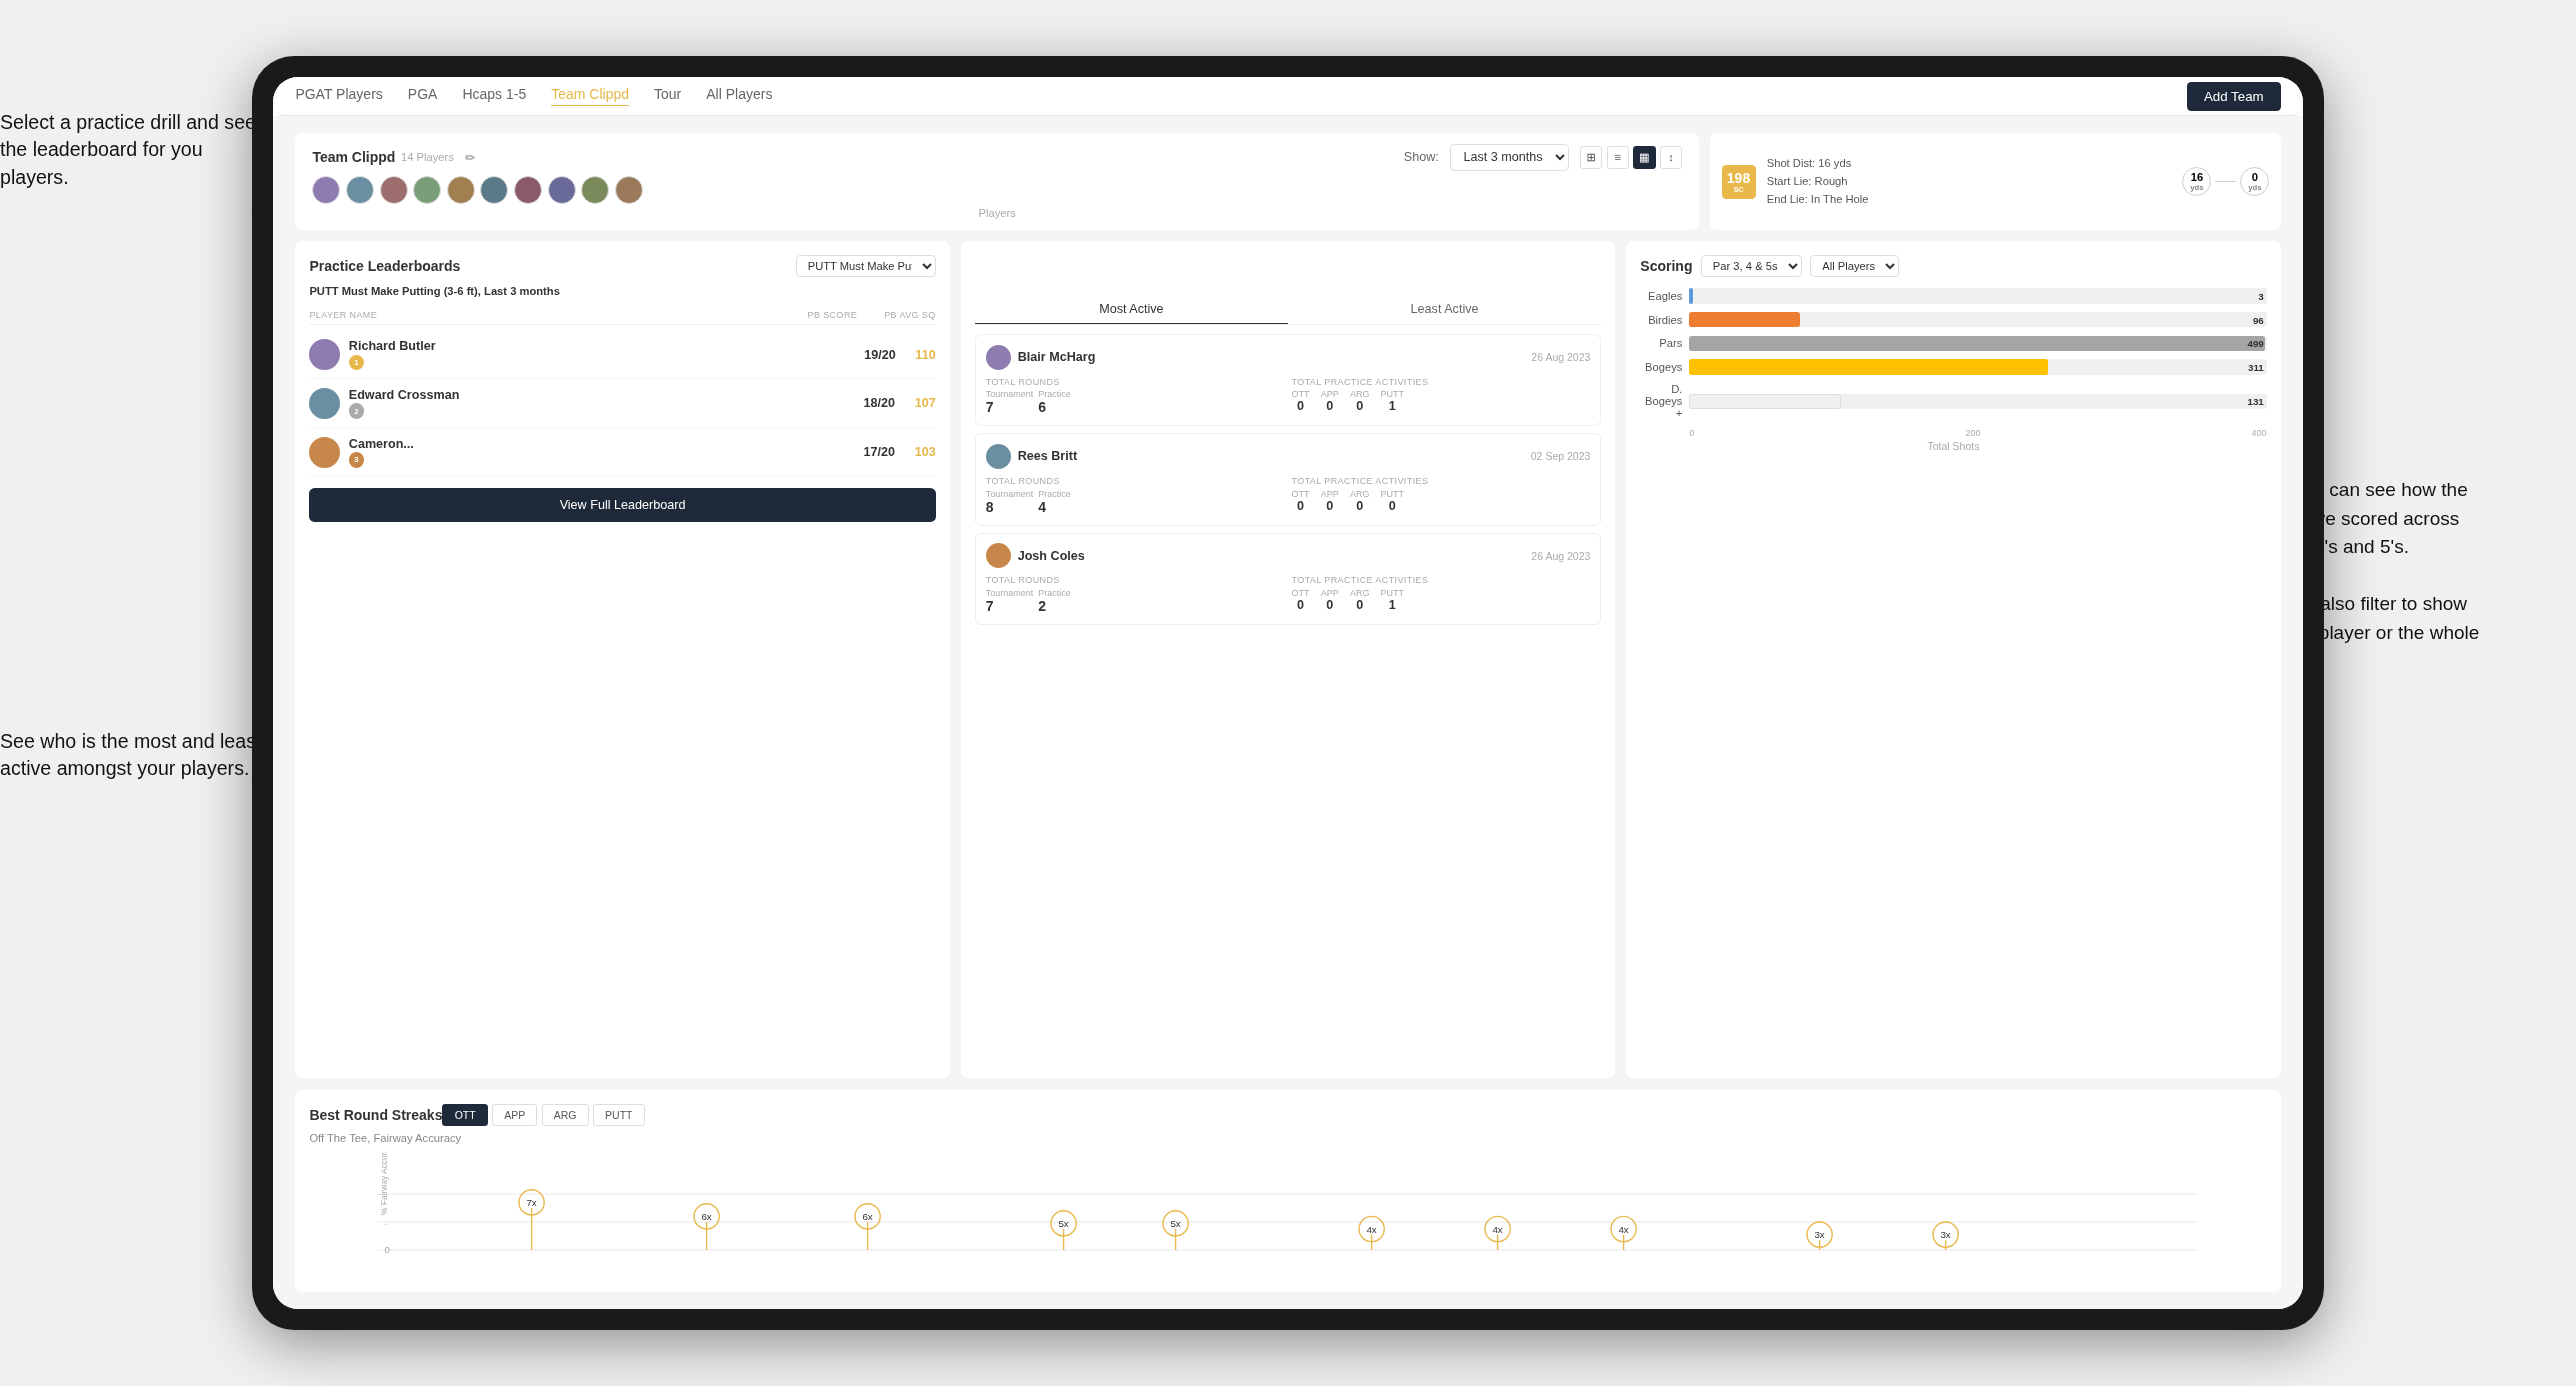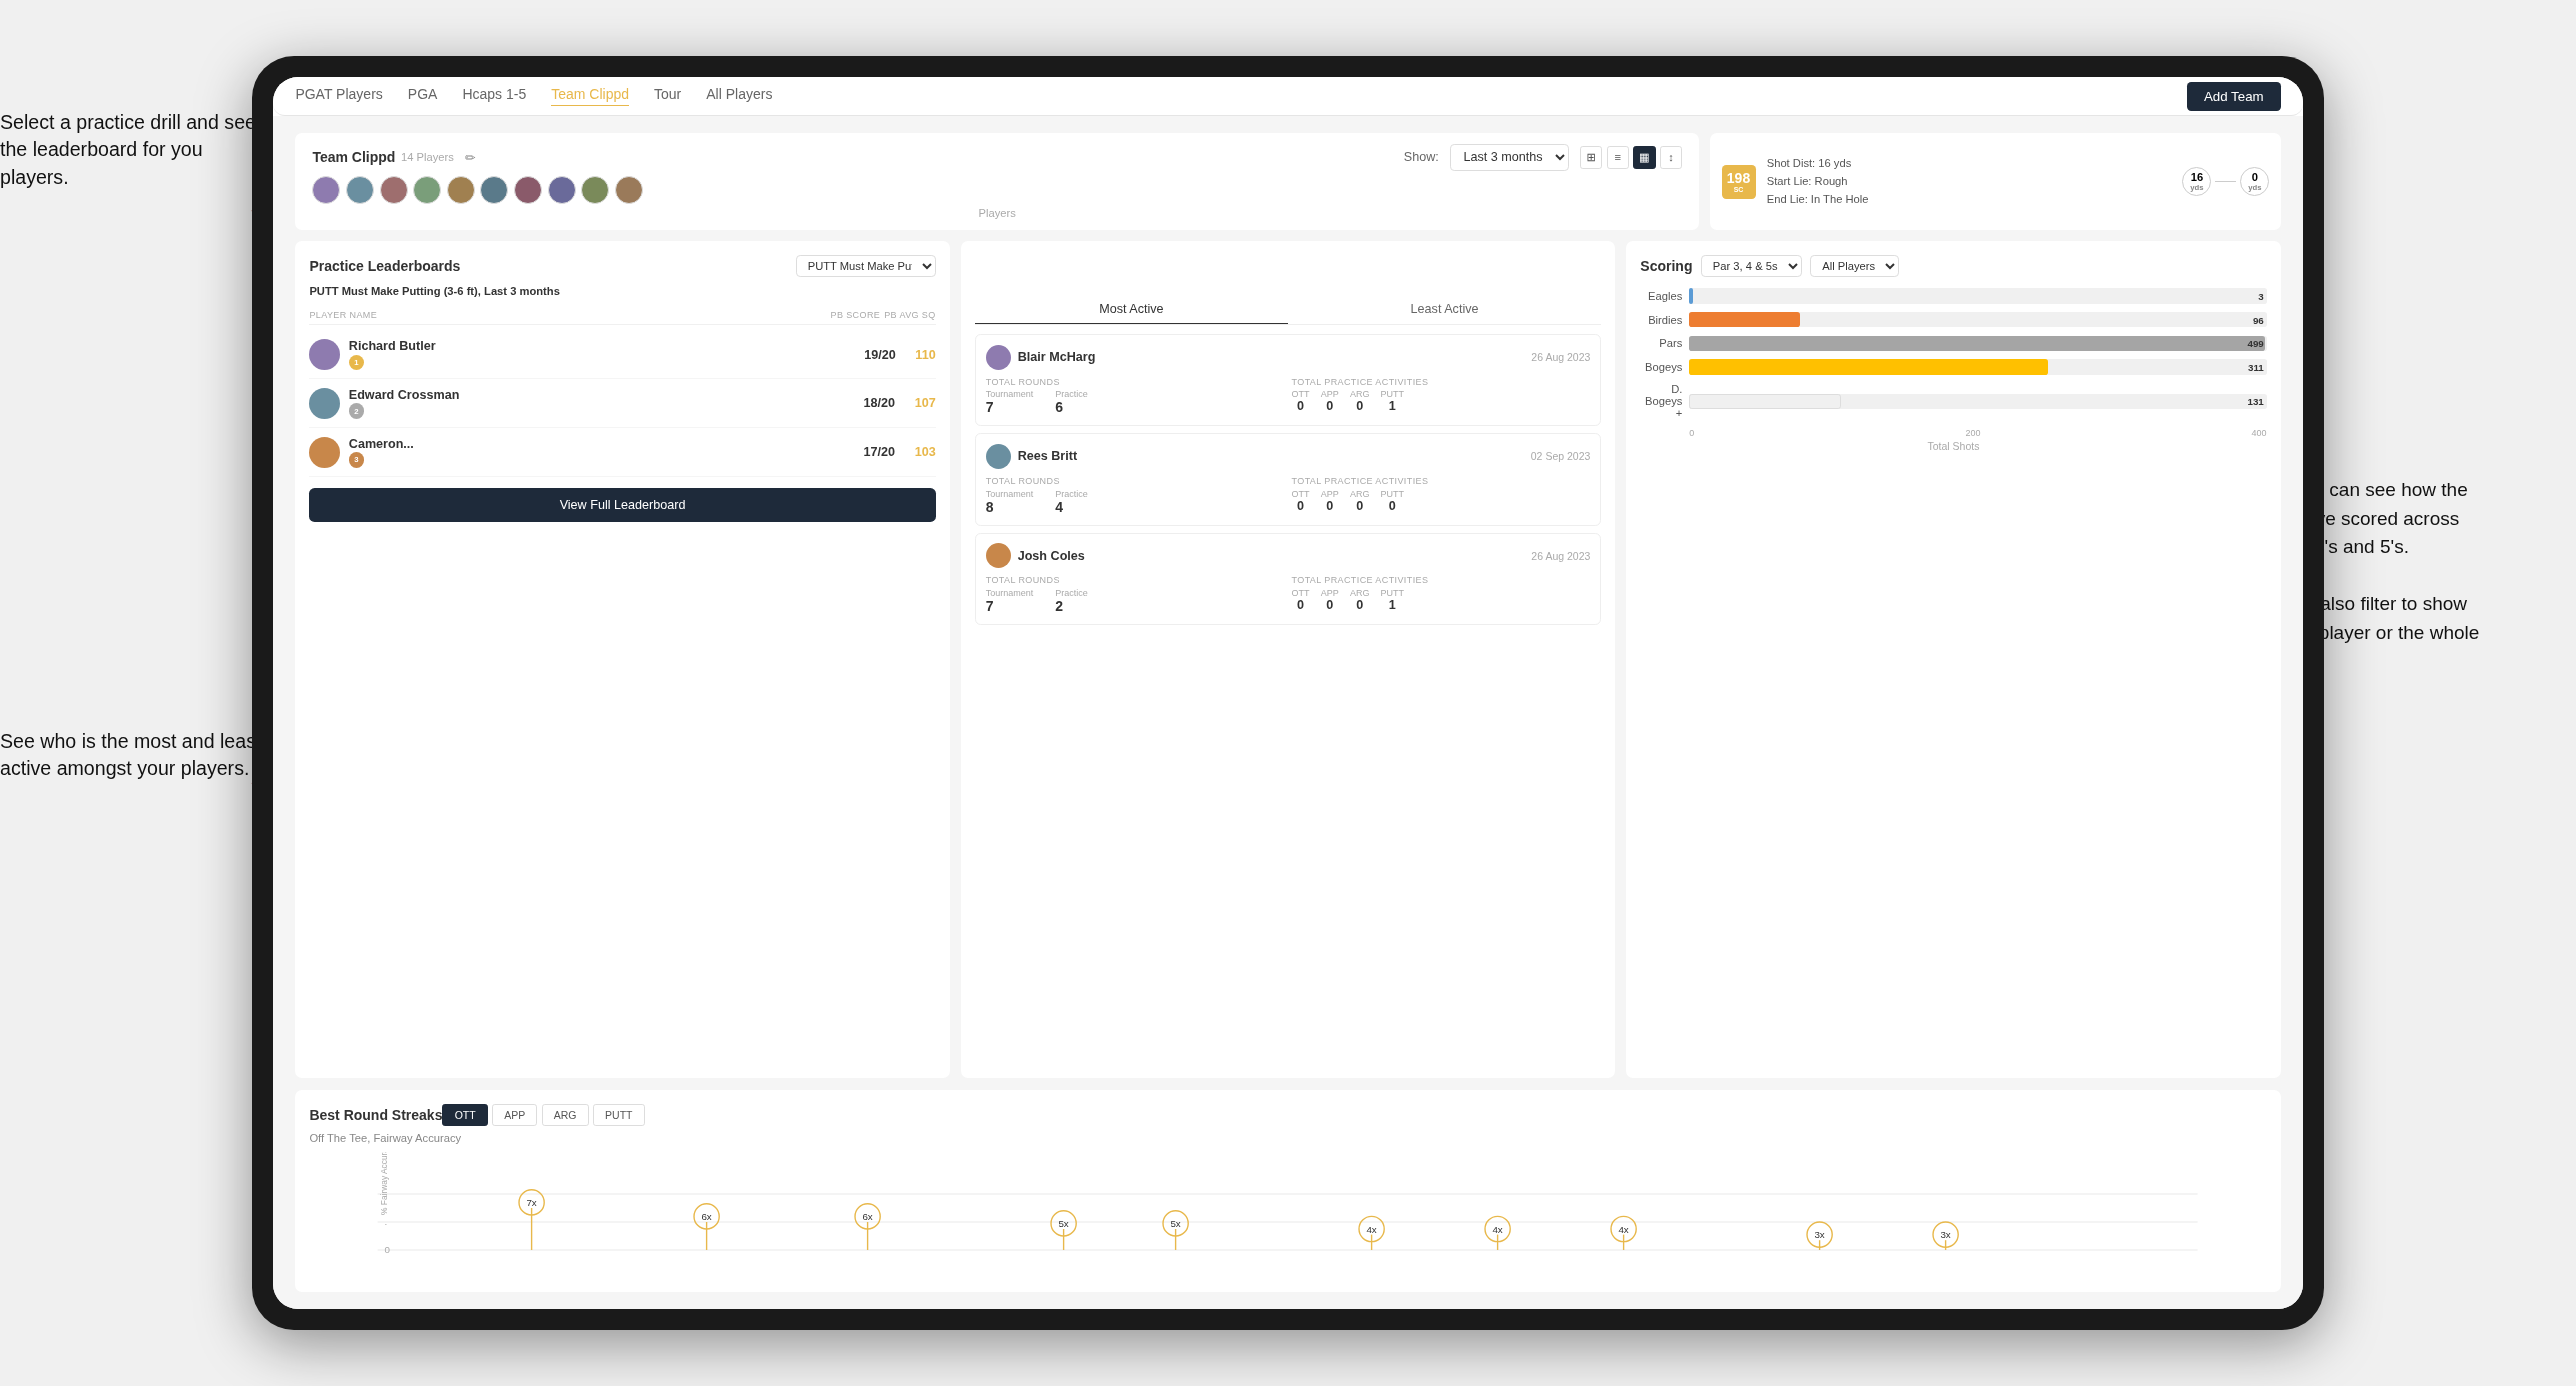--- a/index.html
+++ b/index.html
@@ -397,21 +397,21 @@
       background: #ccc;
     }
     .pc-name { font-size: 12.6px; font-weight: 600; color: #333; flex: 1; }
     .pc-date { font-size: 10.5px; color: #aaa; }
     .pc-stats {
       display: grid;
       grid-template-columns: 1fr 1fr;
       gap: 7px;
     }
     .pc-stat-label { font-size: 9px; color: #aaa; text-transform: uppercase; letter-spacing: 0.4px; margin-bottom: 2.8px; }
-    .pc-stat-row { display: flex; gap: 22px; }
+    .pc-stat-row { display: flex; gap: 5px; }
     .pc-stat-item { }
     .pc-stat-sublabel { font-size: 9px; color: #aaa; }
     .pc-stat-value { font-size: 14px; font-weight: 700; color: #333; }
 
     .pc-practice-stats {
       display: flex;
       gap: 11.2px;
     }
     .pc-pstat { text-align: center; }
     .pc-pstat-label { font-size: 9px; color: #aaa; }
@@ -650,21 +650,21 @@
               <option>PUTT Must Make Putting...</option>
             </select>
           </div>
           <div class="panel-subtitle">
             <span>PUTT Must Make Putting (3-6 ft),</span>
             <span>Last 3 months</span>
           </div>
           <div class="leaderboard-header">
             <span>PLAYER NAME</span>
             <span>PB SCORE</span>
-            <span style="margin-left:4px;">PB AVG SQ</span>
+            <span style="margin-left:27px;">PB AVG SQ</span>
           </div>
 
           
           <div class="lb-row">
             <div class="lb-avatar" style="background:#8e7baf;"></div>
             <div class="lb-player-info">
               <div class="lb-name">Richard Butler</div>
               <div class="lb-badge-row">
                 <span class="lb-badge badge-gold">1</span>
               </div>

